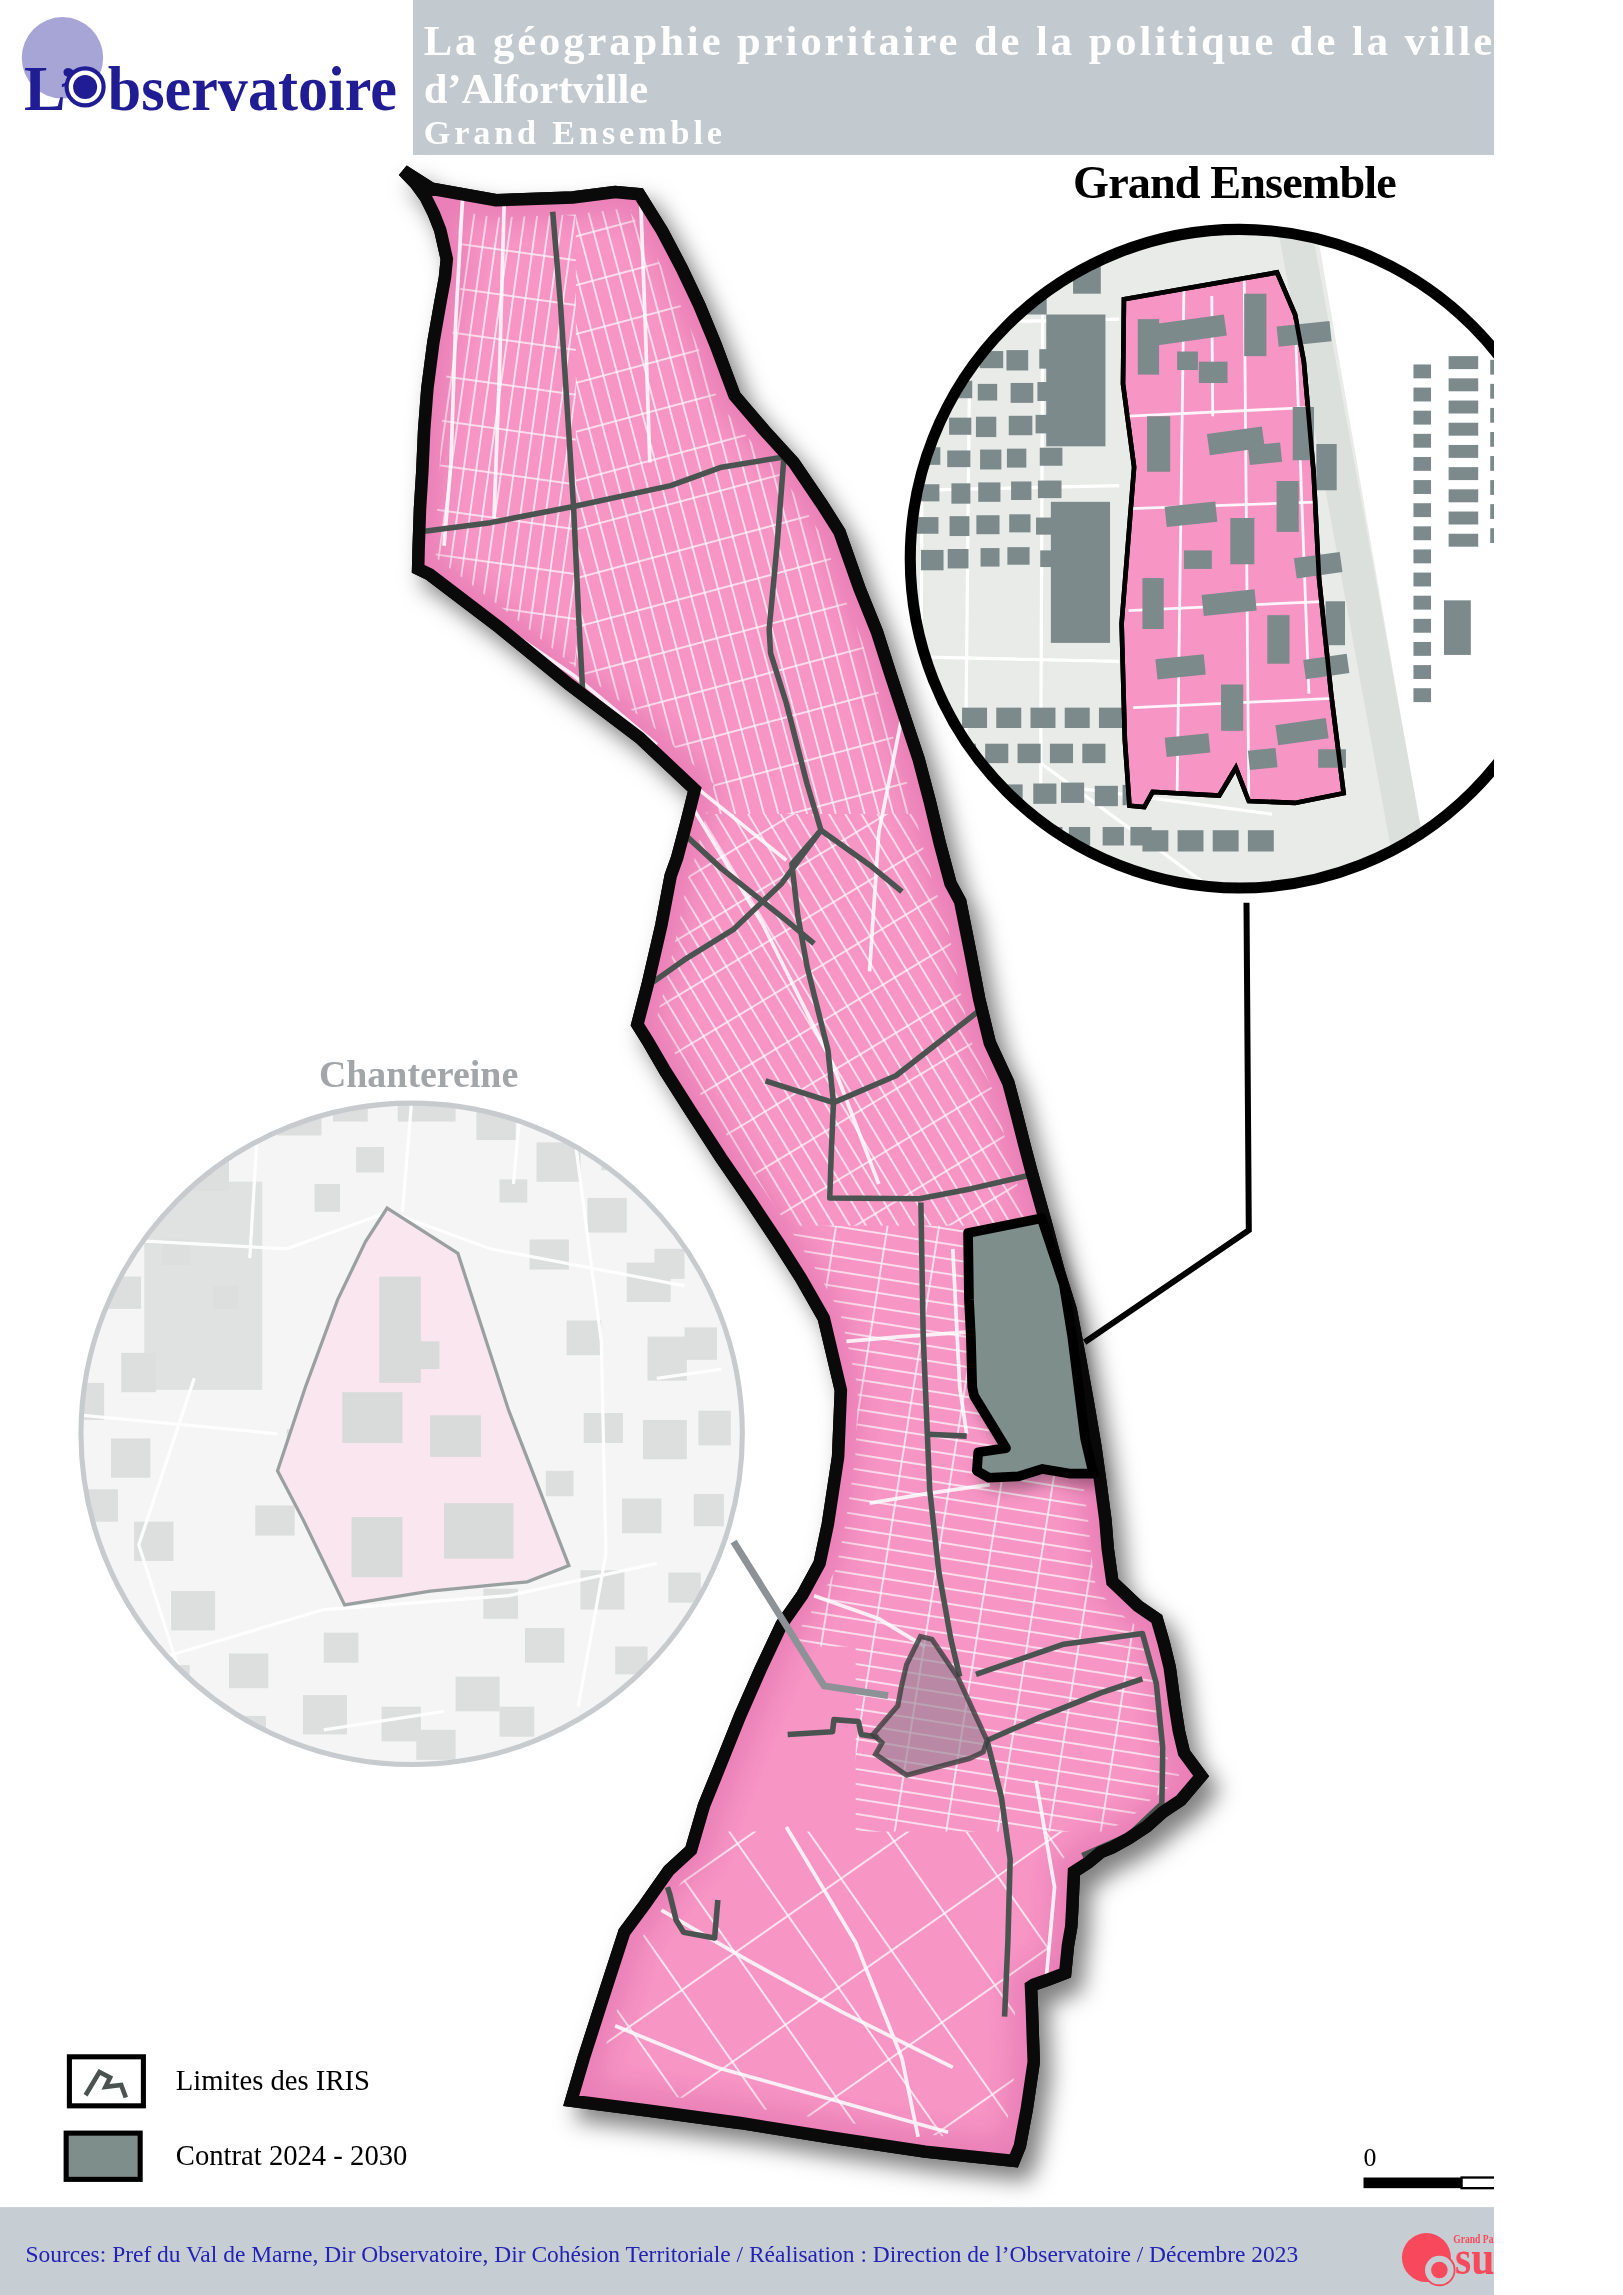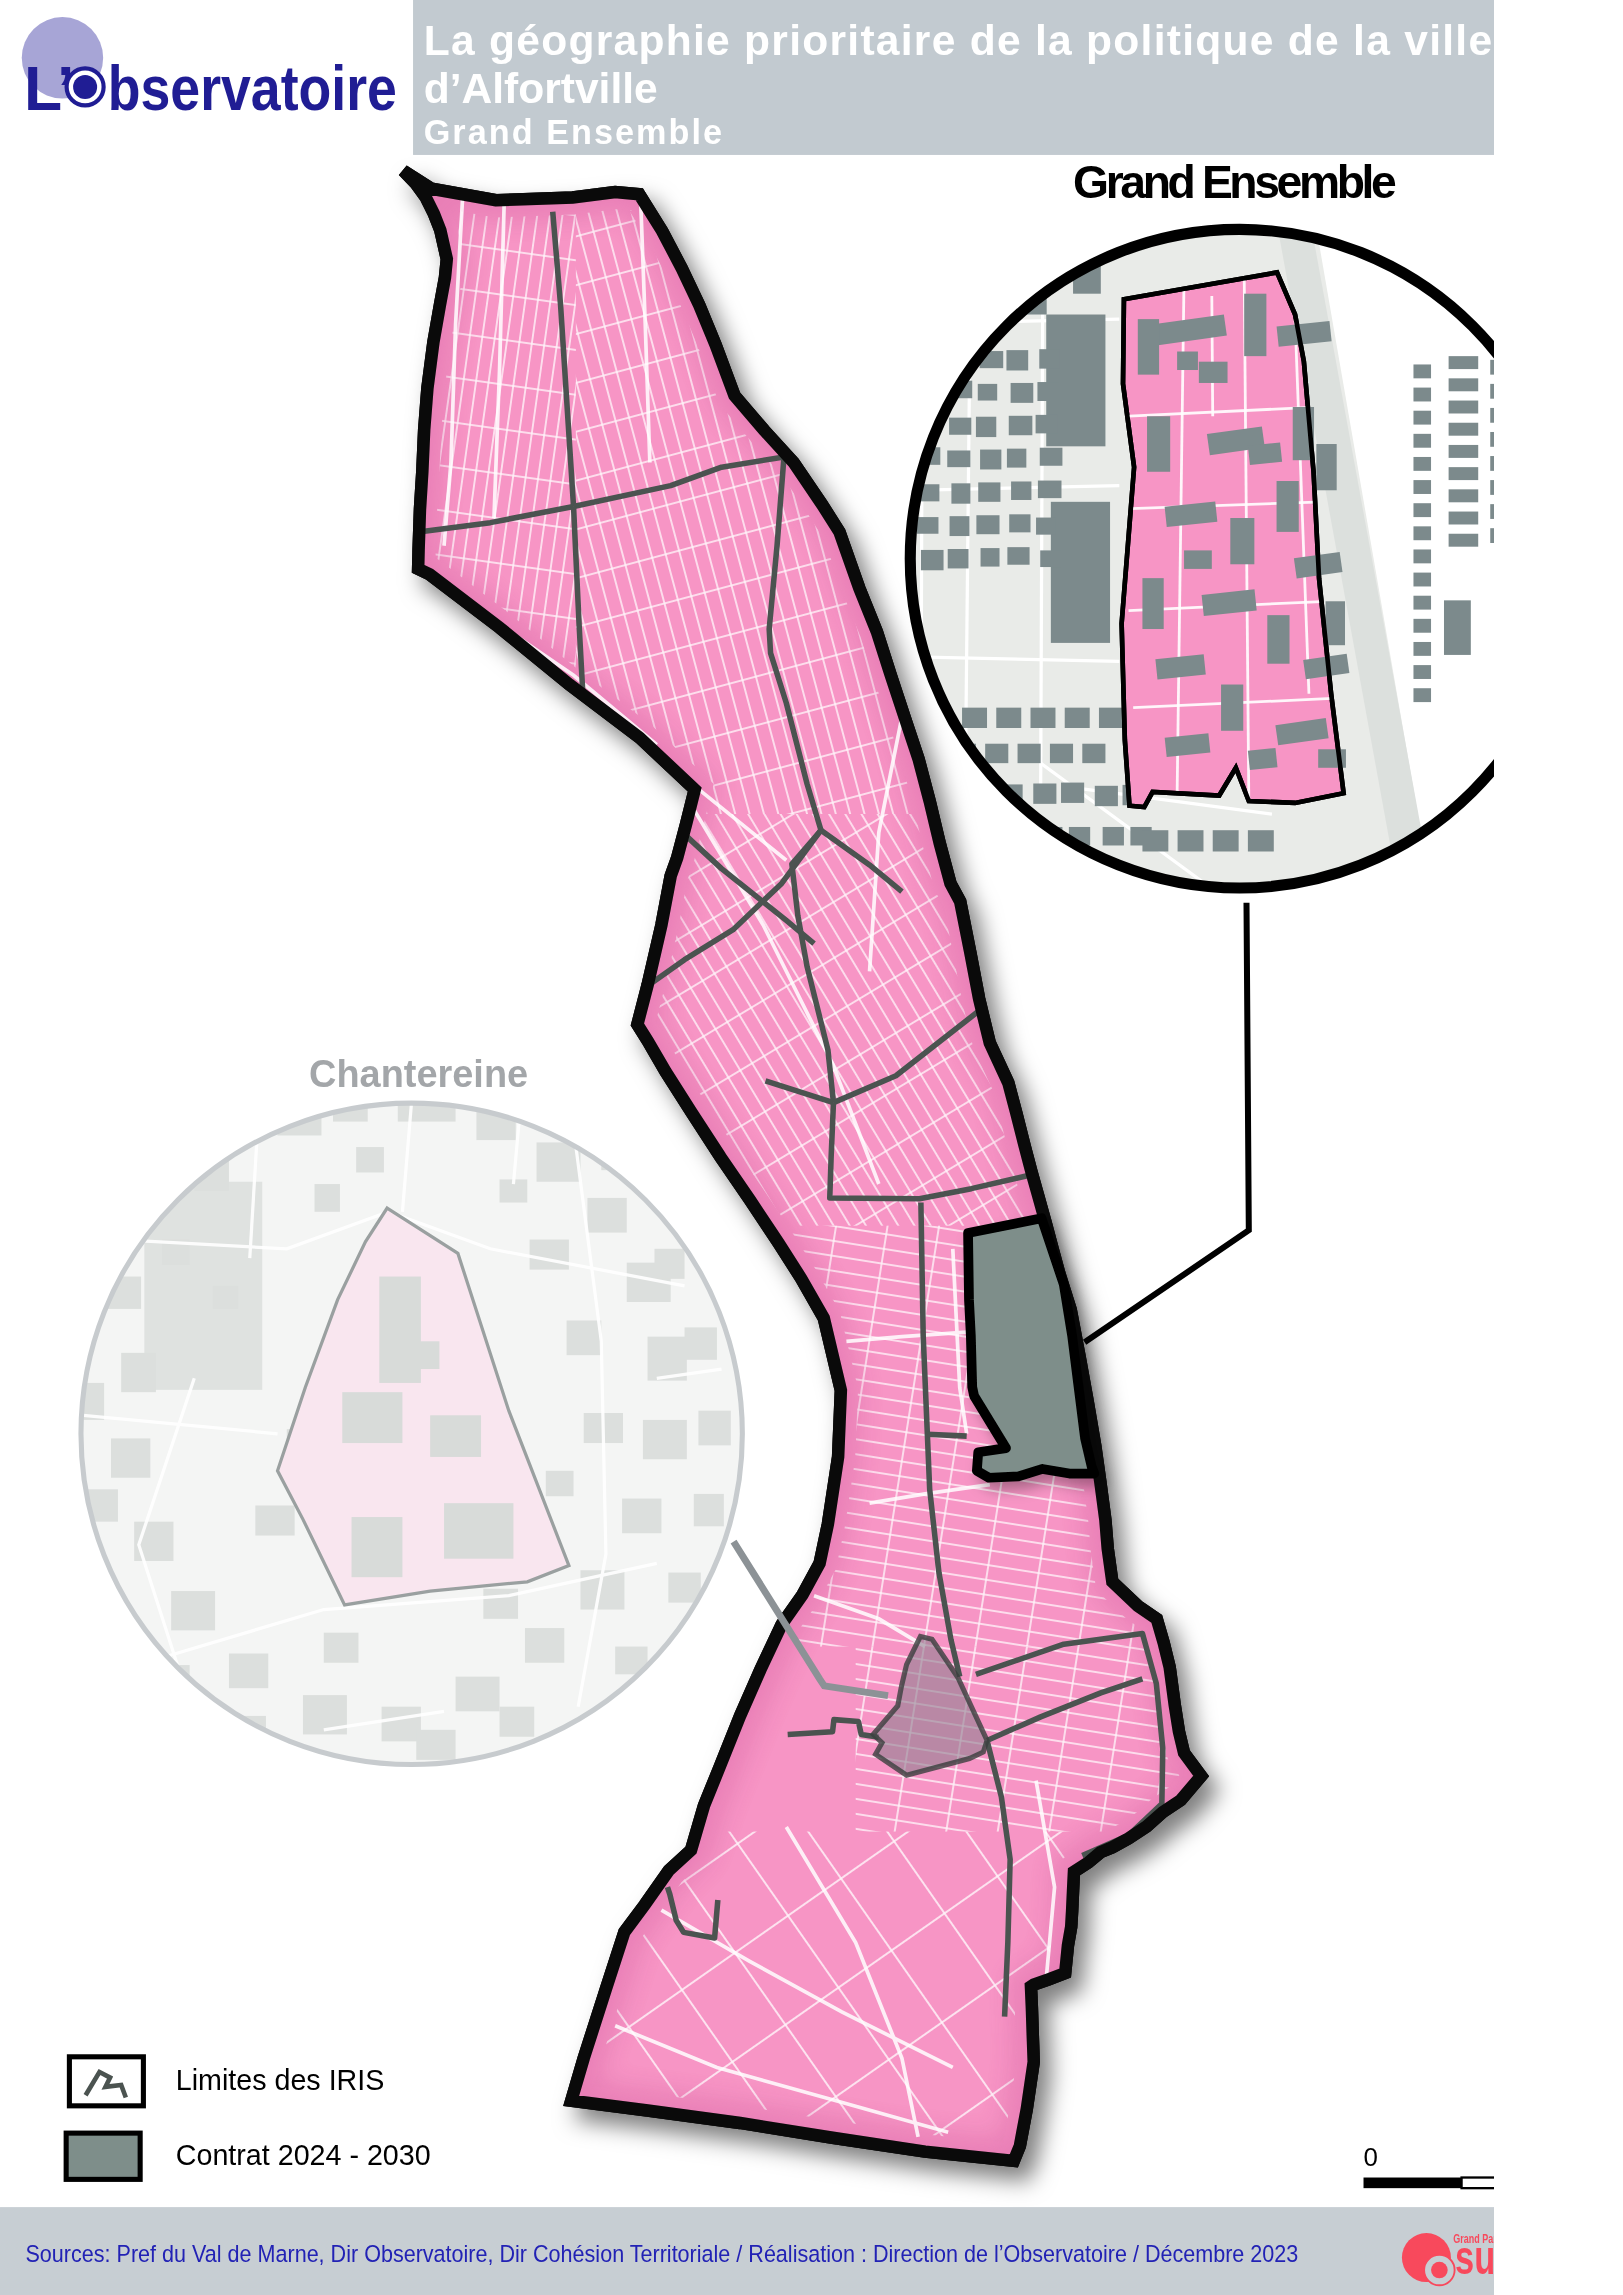--- a/index.html
+++ b/index.html
@@ -1,14 +1,14 @@
 <!DOCTYPE html>
 <html style="font-size:7.4px"><head><meta charset="utf-8"><style>
 html,body{margin:0;padding:0;background:#fff}
-.page{position:relative;width:1494px;height:2295px;background:#fff;overflow:hidden;font-family:Liberation Sans, sans-serif}
+.page{position:relative;width:1494px;height:2295px;background:#fff;overflow:hidden;font-family:Liberation Serif, serif}
 </style></head><body>
 <div class="page">
 <svg width="1623" height="2295" viewBox="0 0 3509 4962">
 <defs>
 <clipPath id="ccom">
           <path d="M872,369 L933,408 L1072,433 L1238,427 L1330,415 L1382,420 L1432,500 L1474,580 L1512,660 L1547,745 L1588,855 L1652,930 L1716,1000 L1777,1090 L1815,1150 L1858,1272 L1896,1366 L1925,1457 L1956,1551 L1986,1641 L2010,1732 L2032,1824 L2055,1910 L2076,1949 L2098,2060 L2117,2160 L2140,2255 L2180,2341 L2197,2405 L2216,2480 L2230,2533 L2244,2583 L2261,2644 L2274,2693 L2290,2752 L2315,2832 L2334,2932 L2351,3026 L2368,3126 L2379,3204 L2390,3287 L2395,3348 L2405,3420 L2460,3472 L2501,3500 L2516,3552 L2529,3605 L2540,3687 L2549,3744 L2560,3790 L2597,3840 L2553,3892 L2514,3918 L2479,3949 L2440,3975 L2405,3994 L2379,4005 L2353,4027 L2322,4047 L2320,4088 L2318,4132 L2316,4166 L2309,4206 L2303,4266 L2266,4280 L2235,4291 L2229,4295 L2231,4341 L2233,4402 L2235,4458 L2220,4560 L2205,4640 L2192,4672 L2000,4652 L1800,4622 L1600,4590 L1400,4563 L1235,4542 L1262,4450 L1310,4300 L1350,4177 L1394,4118 L1446,4044 L1494,4000 L1522,3904 L1558,3815 L1600,3710 L1644,3610 L1690,3512 L1735,3448 L1772,3380 L1790,3295 L1812,3150 L1818,3006 L1781,2850 L1732,2764 L1683,2687 L1621,2594 L1558,2502 L1495,2405 L1439,2317 L1400,2250 L1378,2215 L1400,2130 L1430,2000 L1450,1894 L1464,1855 L1483,1783 L1502,1707 L1383,1595 L1231,1480 L1080,1357 L929,1242 L904,1230 L905,1189 L908,1100 L913,1020 L917,930 L924,840 L937,740 L951,660 L962,600 L966,560 L952,498 L938,462 L920,426 L898,396 Z"></path>
         </clipPath>
 <clipPath id="cge">
           <circle cx="2680" cy="1208" r="712"></circle>
         </clipPath>

